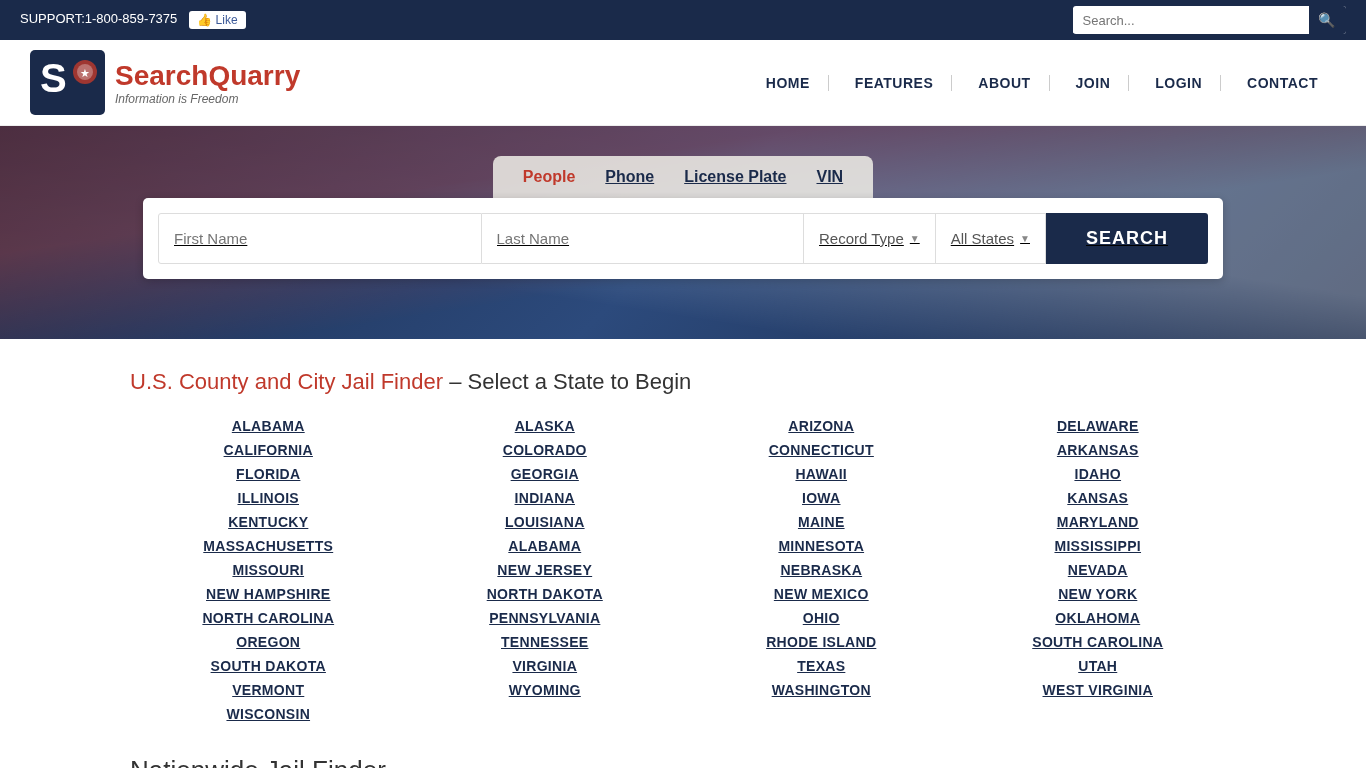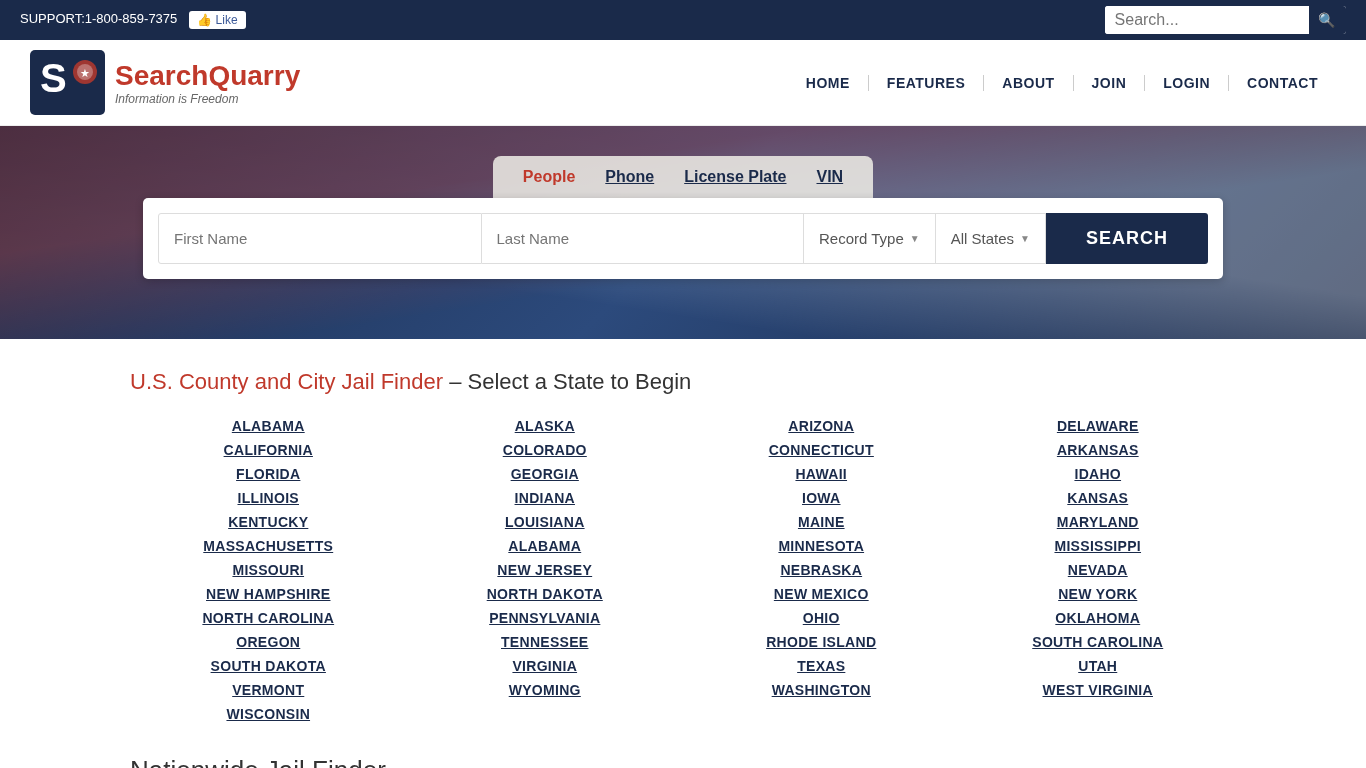--- a/index.html
+++ b/index.html
@@ -31,22 +31,22 @@
       display: flex;
       align-items: center;
       background: #fff;
       border-radius: 3px;
       overflow: hidden;
     }
     .search-bar input {
       border: none;
       outline: none;
       padding: 5px 10px;
-      font-size: 16px;
-      width: 204px;
+      font-size: 13px;
+      width: 236px;
       color: #999;
     }
     .search-bar button {
       background: #1a2a4a;
       border: none;
       padding: 6px 10px;
       cursor: pointer;
       color: #fff;
       font-size: 14px;
     }
@@ -63,21 +63,21 @@
     .logo-area { display: flex; align-items: center; gap: 10px; }
     .logo-text { }
     .logo-title {
       font-size: 28px;
       font-weight: bold;
       color: #1a2a4a;
     }
     .logo-title span { color: #c0392b; }
     .logo-subtitle { font-size: 12px; color: #666; font-style: italic; }
 
-    nav { display: flex; align-items: center; gap: 0; }
+    nav { display: flex; align-items: center; gap: 8px; }
     nav a {
       color: #1a2a4a;
       text-decoration: none;
       font-size: 14px;
       font-weight: bold;
       padding: 0 18px;
       letter-spacing: 0.5px;
     }
     nav a:not(:last-child) { border-right: 1px solid #ccc; }
 
@@ -125,20 +125,21 @@
 
     .search-form {
       background: #fff;
       border-radius: 5px;
       padding: 15px;
       display: flex;
       gap: 0;
       width: 1080px;
       max-width: 95vw;
       box-shadow: 0 2px 8px rgba(0,0,0,0.2);
+      text-decoration: underline;
     }
     .search-form input {
       flex: 1;
       border: 1px solid #ddd;
       padding: 15px 15px;
       font-size: 15px;
       color: #aaa;
       outline: none;
     }
     .search-form input:first-child { border-radius: 3px 0 0 3px; }

